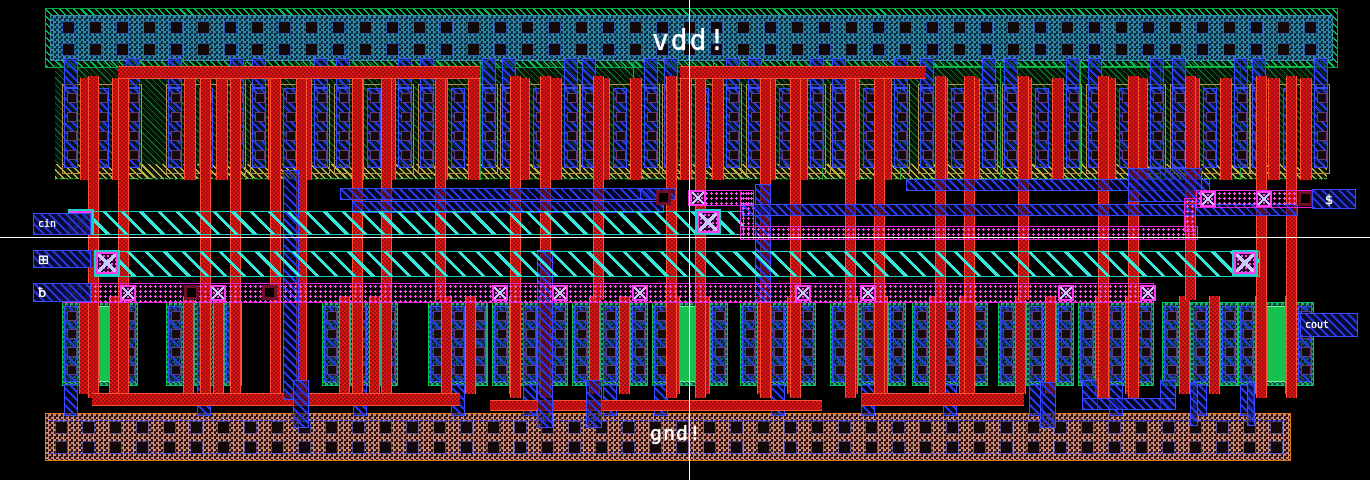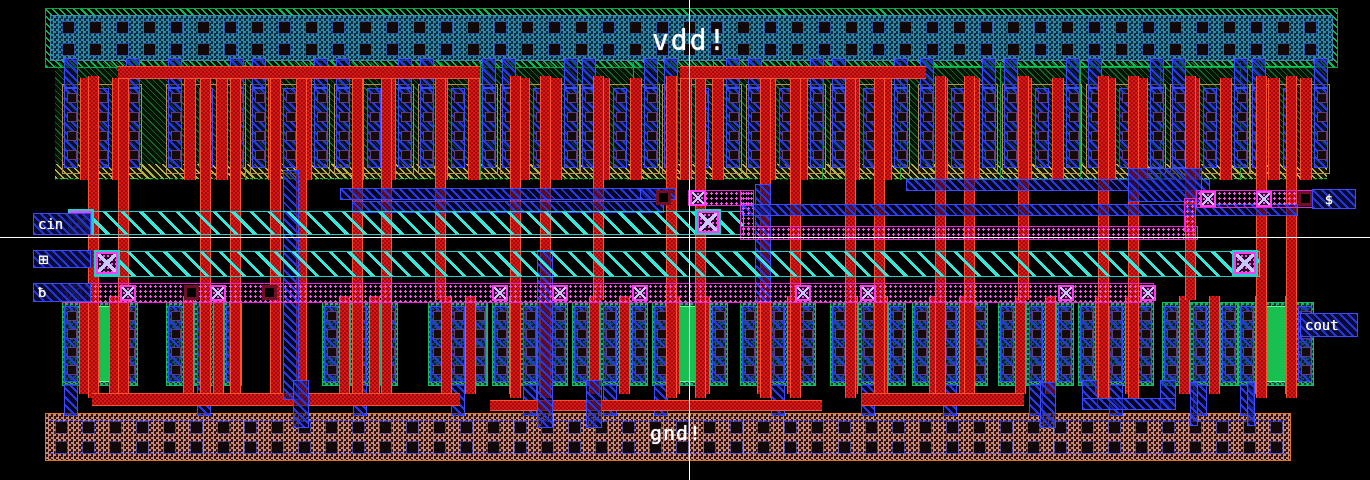--- a/index.html
+++ b/index.html
@@ -37,21 +37,21 @@
   .contact{background:#140b0b;outline:1px solid #683a7a;}
   .via-m{border:2px solid #ff3cf0;background-color:#2a0626;
     background-image:linear-gradient(45deg,transparent 42%,#c8c8ff 42% 58%,transparent 58%),
                      linear-gradient(-45deg,transparent 42%,#c8c8ff 42% 58%,transparent 58%),
                      radial-gradient(#ff4ef0 1px,transparent 1px);background-size:100% 100%,100% 100%,4px 4px;}
   .via-cyan{box-shadow:0 0 0 2px #20d0c8;}
   .maroon{border:3px solid #701028;background:#000;}
   .stub{background-color:rgba(8,10,60,.9);border:1px solid #3a4cff;color:#fff;
     background-image:repeating-linear-gradient(45deg,#2334cf 0 2px,transparent 2px 6px);
     display:flex;align-items:center;}
-  .pin-text{padding-left:4px;font-size:14px;line-height:1;color:#fff;text-shadow:0 0 1px #fff;}
+  .pin-text{padding-left:4px;font-size:10px;line-height:1;color:#fff;text-shadow:0 0 1px #fff;}
   .glyph{font-family:"DejaVu Sans",sans-serif;font-size:13px;}
   .green-vline{background:#18a838;width:1px;}
   .green-hline{background:#20c050;height:2px;}
   .crossline{background:#fff;z-index:60;}
   #vdd-label{color:#fff;font-size:28px;letter-spacing:2px;z-index:40;text-shadow:0 0 1px #fff;}
   #gnd-label{color:#fff;font-size:20px;letter-spacing:1px;z-index:40;text-shadow:0 0 1px #fff;}
   .z1{z-index:1}.z2{z-index:2}.z3{z-index:3}.z4{z-index:4}.z5{z-index:5}
   .z6{z-index:6}.z7{z-index:7}.z8{z-index:8}
 </style>
 </head>

